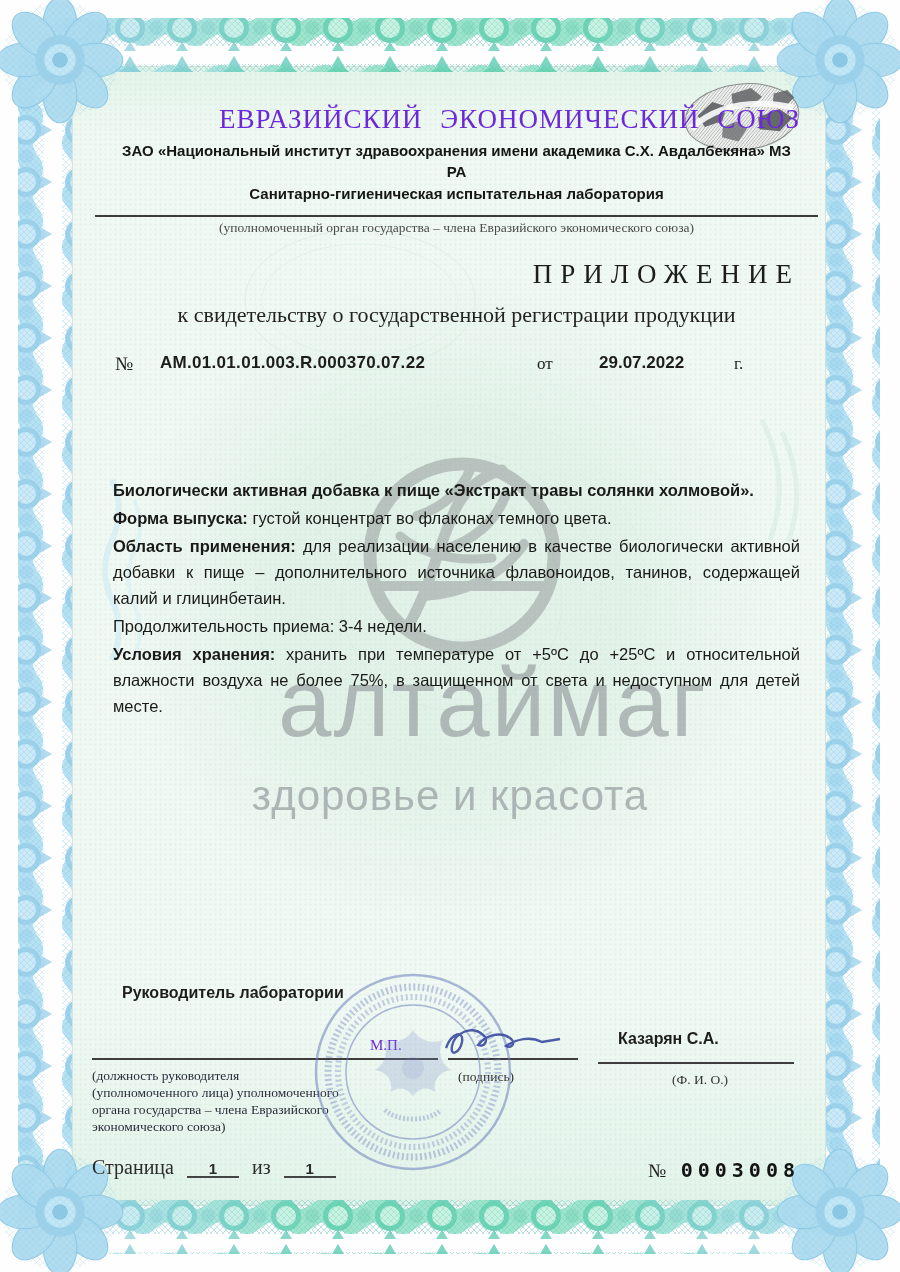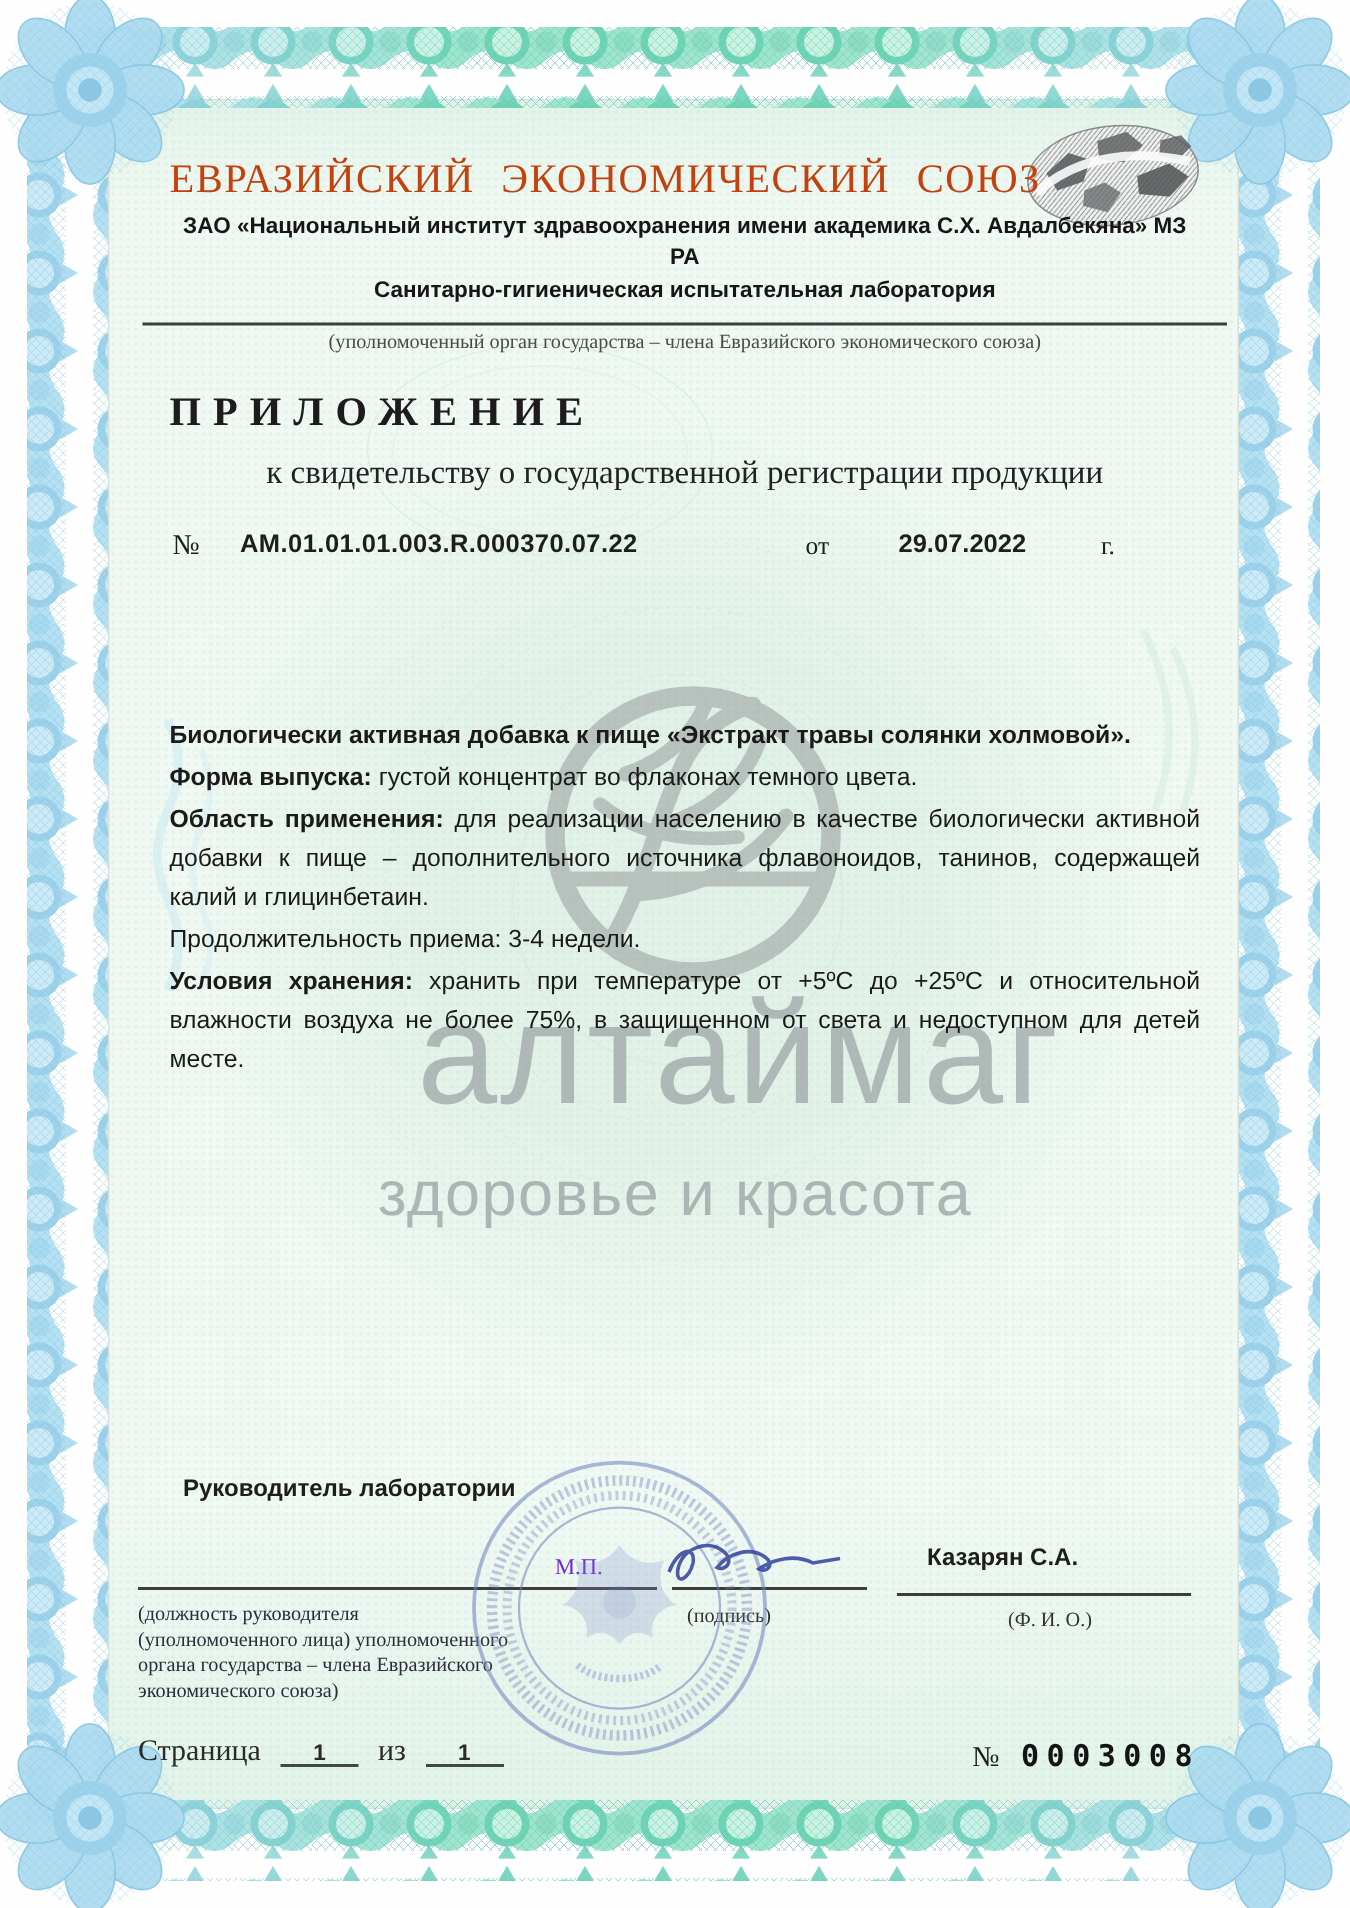--- a/index.html
+++ b/index.html
@@ -22,27 +22,27 @@
   svg.decor{position:absolute;left:0;top:0;z-index:2;pointer-events:none;}
   svg.overdecor{position:absolute;left:0;top:0;z-index:4;pointer-events:none;}
   .wm-brand{position:absolute;left:278px;top:648px;z-index:2;font-size:96px;font-weight:400;
     color:rgba(140,147,150,.60);letter-spacing:2px;white-space:nowrap;}
   .wm-tagline{position:absolute;left:0;top:772px;width:100%;text-align:center;z-index:2;
     font-size:42px;font-weight:400;color:rgba(150,157,159,.72);letter-spacing:1px;}
   
   .content{position:absolute;left:72px;top:66px;width:754px;height:1140px;z-index:3;
     box-sizing:border-box;padding:37px 26px 0 41px;}
   .hdr-title{font-family:"Liberation Serif","DejaVu Serif",serif;font-size:27px;letter-spacing:1px;
-    word-spacing:10px;text-align:left;color:#c2410c;line-height:32px;}
+    word-spacing:10px;text-align:right;color:#6d28d9;line-height:32px;}
   .hdr-org{font-size:15px;font-weight:700;text-align:center;line-height:21px;margin-top:5px;color:#161616;}
   .hdr-rule{border:none;border-top:2px solid #3c3c3c;margin:11px -18px 0 -18px;}
   .hdr-note{font-family:"Liberation Serif","DejaVu Serif",serif;font-size:13.5px;color:#4a4a48;
     text-align:center;margin-top:3px;}
-  .doc-title{font-family:"Liberation Serif","DejaVu Serif",serif;font-size:27px;font-weight:700;
-    letter-spacing:8px;text-align:left;margin-top:23px;color:#1c1c1c;}
+  .doc-title{font-family:"Liberation Serif","DejaVu Serif",serif;font-size:27px;font-weight:400;
+    letter-spacing:8px;text-align:right;margin-top:23px;color:#1c1c1c;}
   .doc-subtitle{font-family:"Liberation Serif","DejaVu Serif",serif;font-size:22px;text-align:center;
     margin-top:12px;color:#222;}
   .reg-row{position:relative;height:30px;margin-top:23px;}
   .reg-row .sign{position:absolute;left:2px;top:2px;font-family:"Liberation Serif","DejaVu Serif",serif;font-size:19px;}
   .reg-row .num{position:absolute;left:47px;top:2px;font-size:17px;font-weight:700;letter-spacing:.3px;}
   .reg-row .ot{position:absolute;left:424px;top:3px;font-family:"Liberation Serif","DejaVu Serif",serif;font-size:17px;}
   .reg-row .date{position:absolute;left:486px;top:2px;font-size:17px;font-weight:700;}
   .reg-row .g{position:absolute;left:621px;top:3px;font-family:"Liberation Serif","DejaVu Serif",serif;font-size:17px;}
   .body-block{margin-top:96px;font-size:16.5px;line-height:26px;text-align:justify;color:#1a1a18;}
   .body-block p{margin:0 0 2px 0;}

